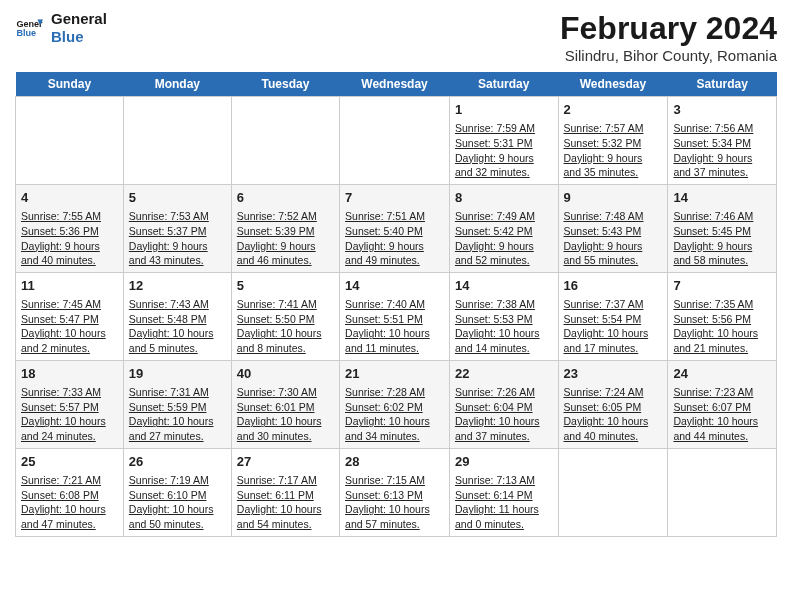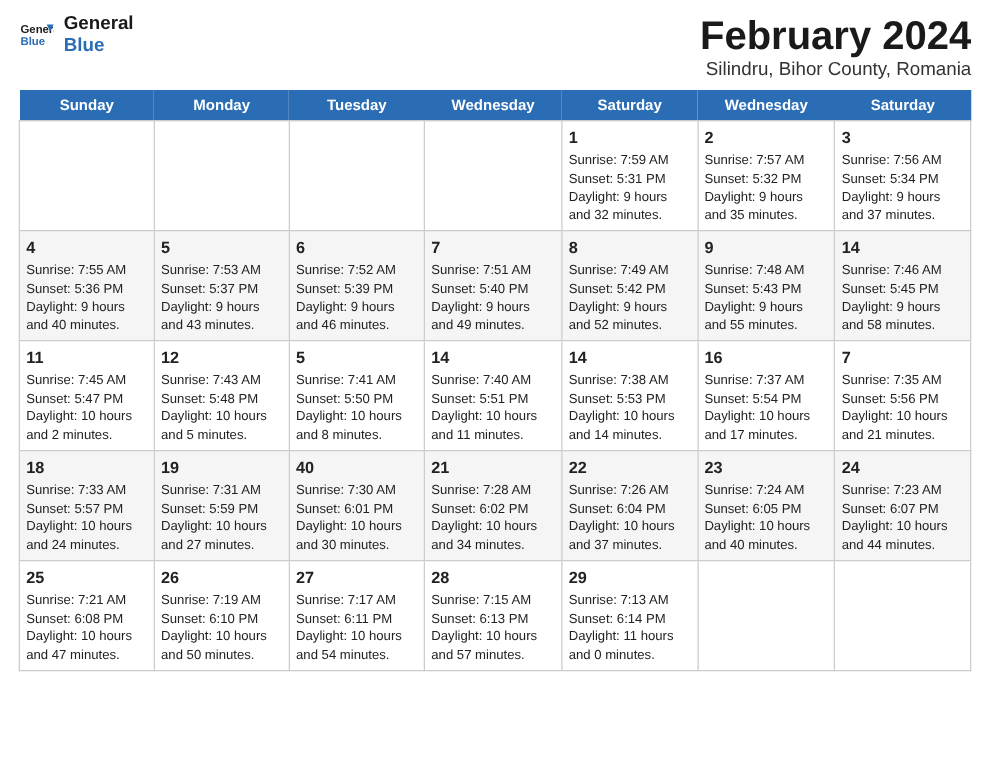--- a/index.html
+++ b/index.html
@@ -66,20 +66,21 @@
       background-color: #fff;
     }
     .day-number {
       font-weight: bold;
       font-size: 13px;
       margin-bottom: 2px;
     }
     .cell-content {
       font-size: 10.5px;
       color: #222;
+      text-decoration: underline;
     }
     td.empty {
       background-color: #fff;
     }
   </style>
 </head>
 <body>
 
 <div class="header-section">
   <div class="logo">

